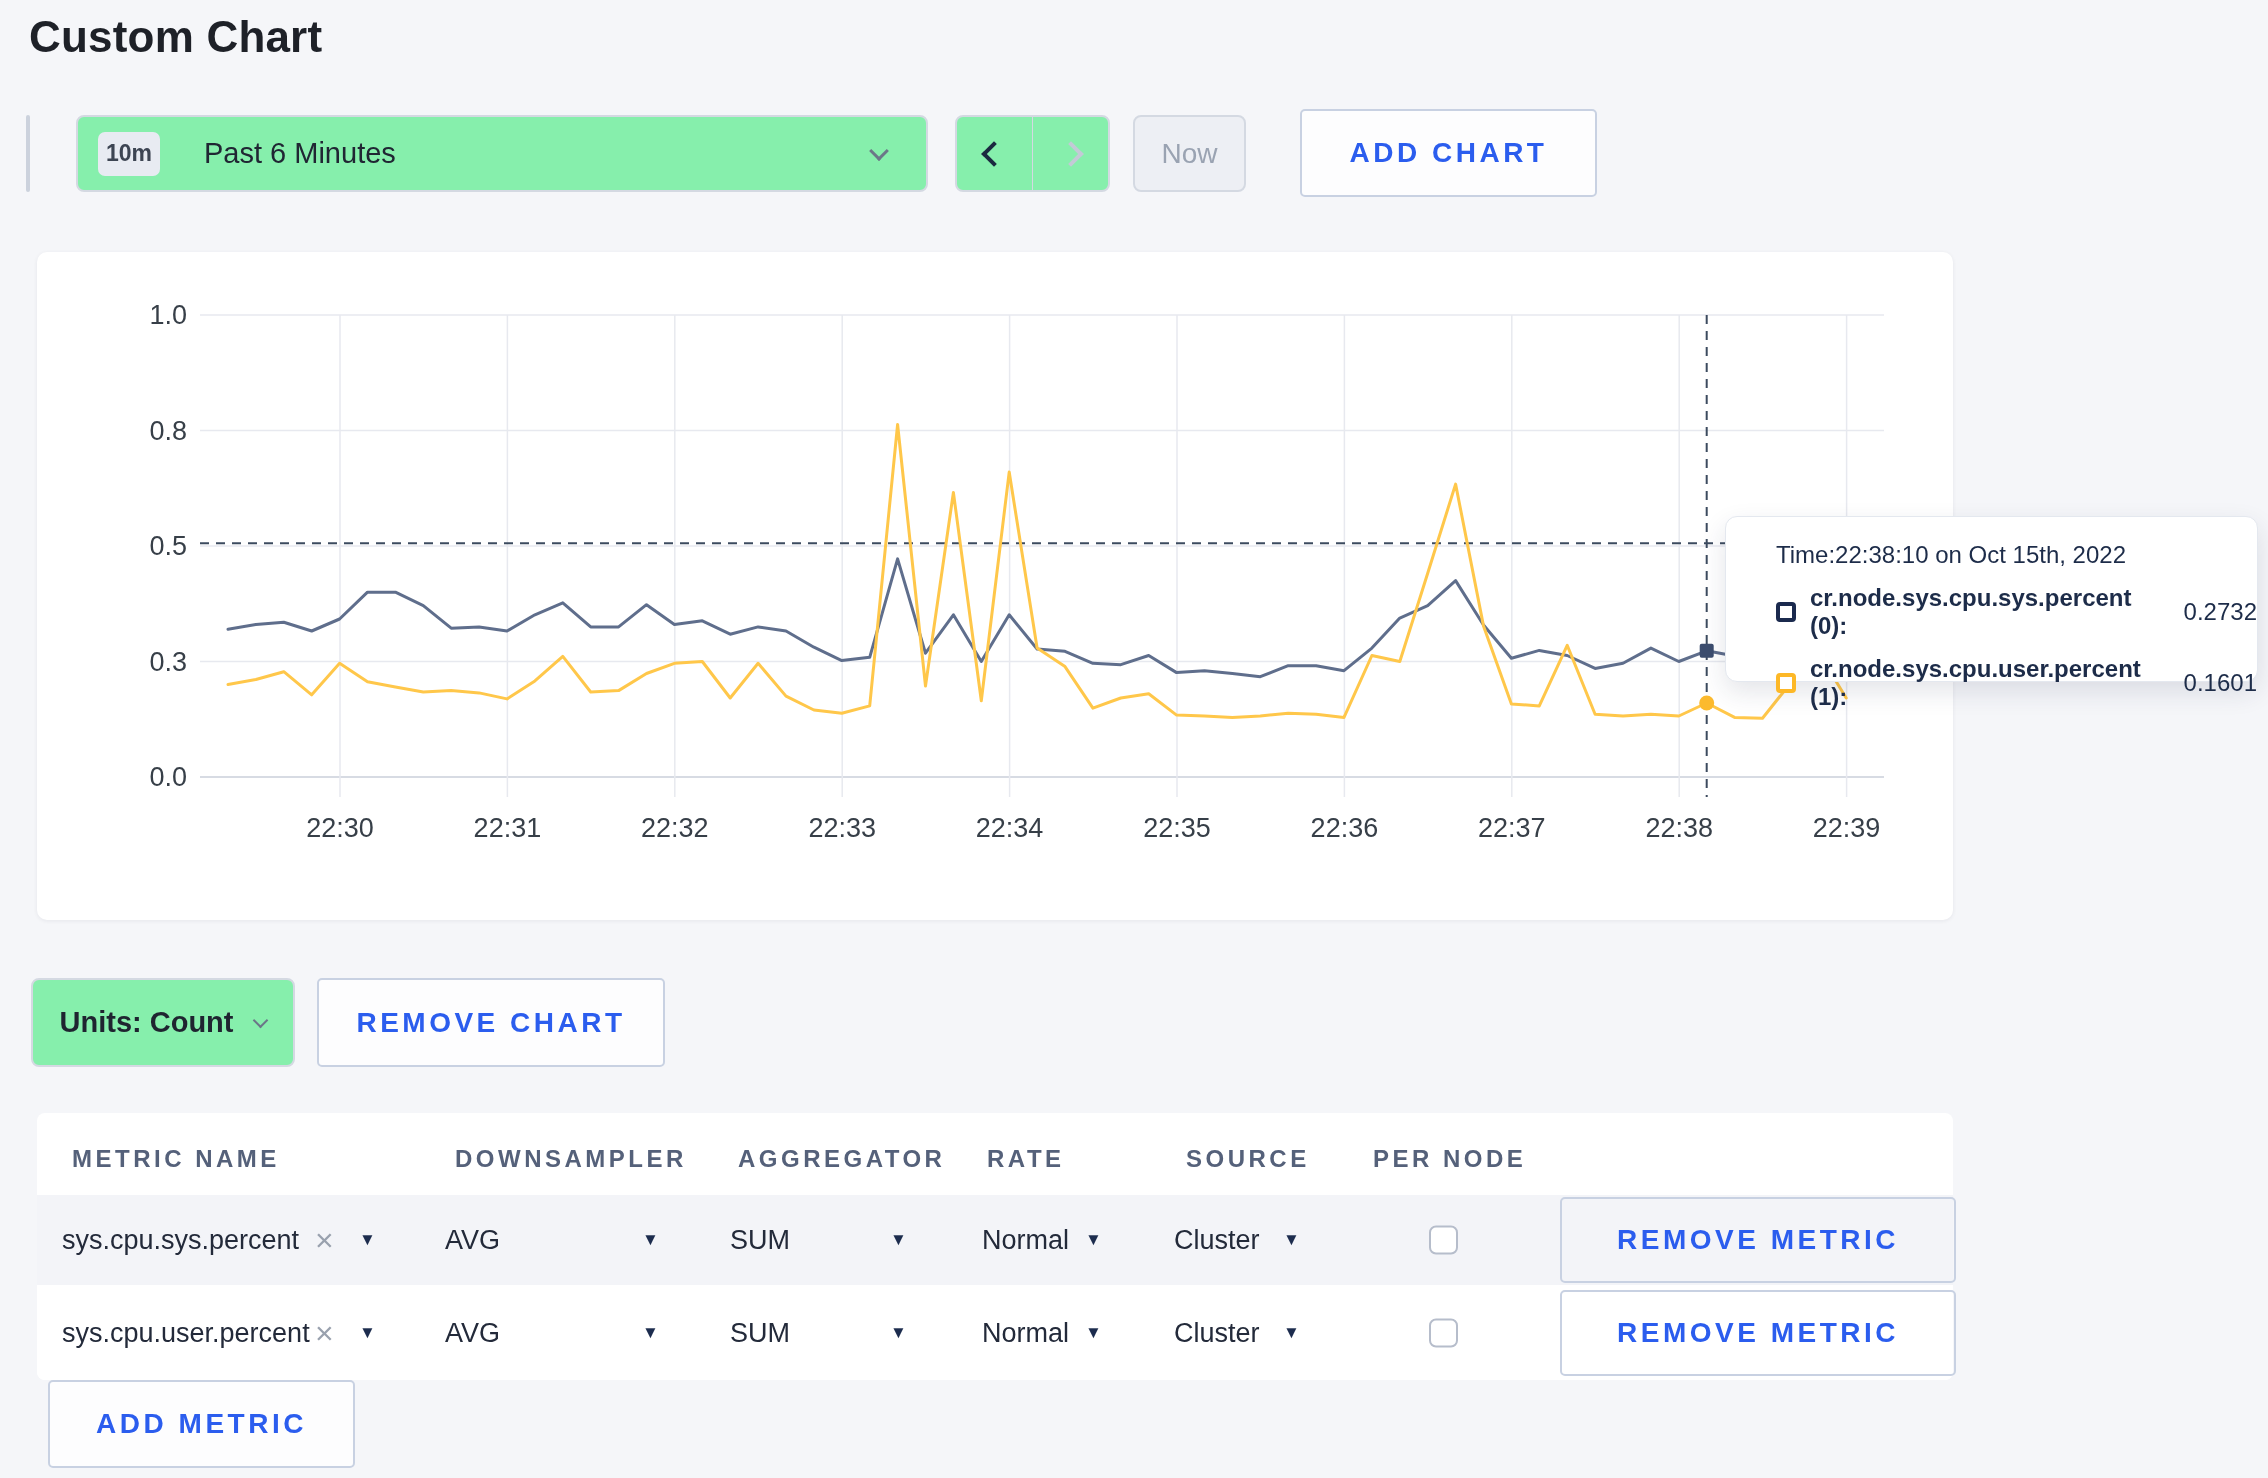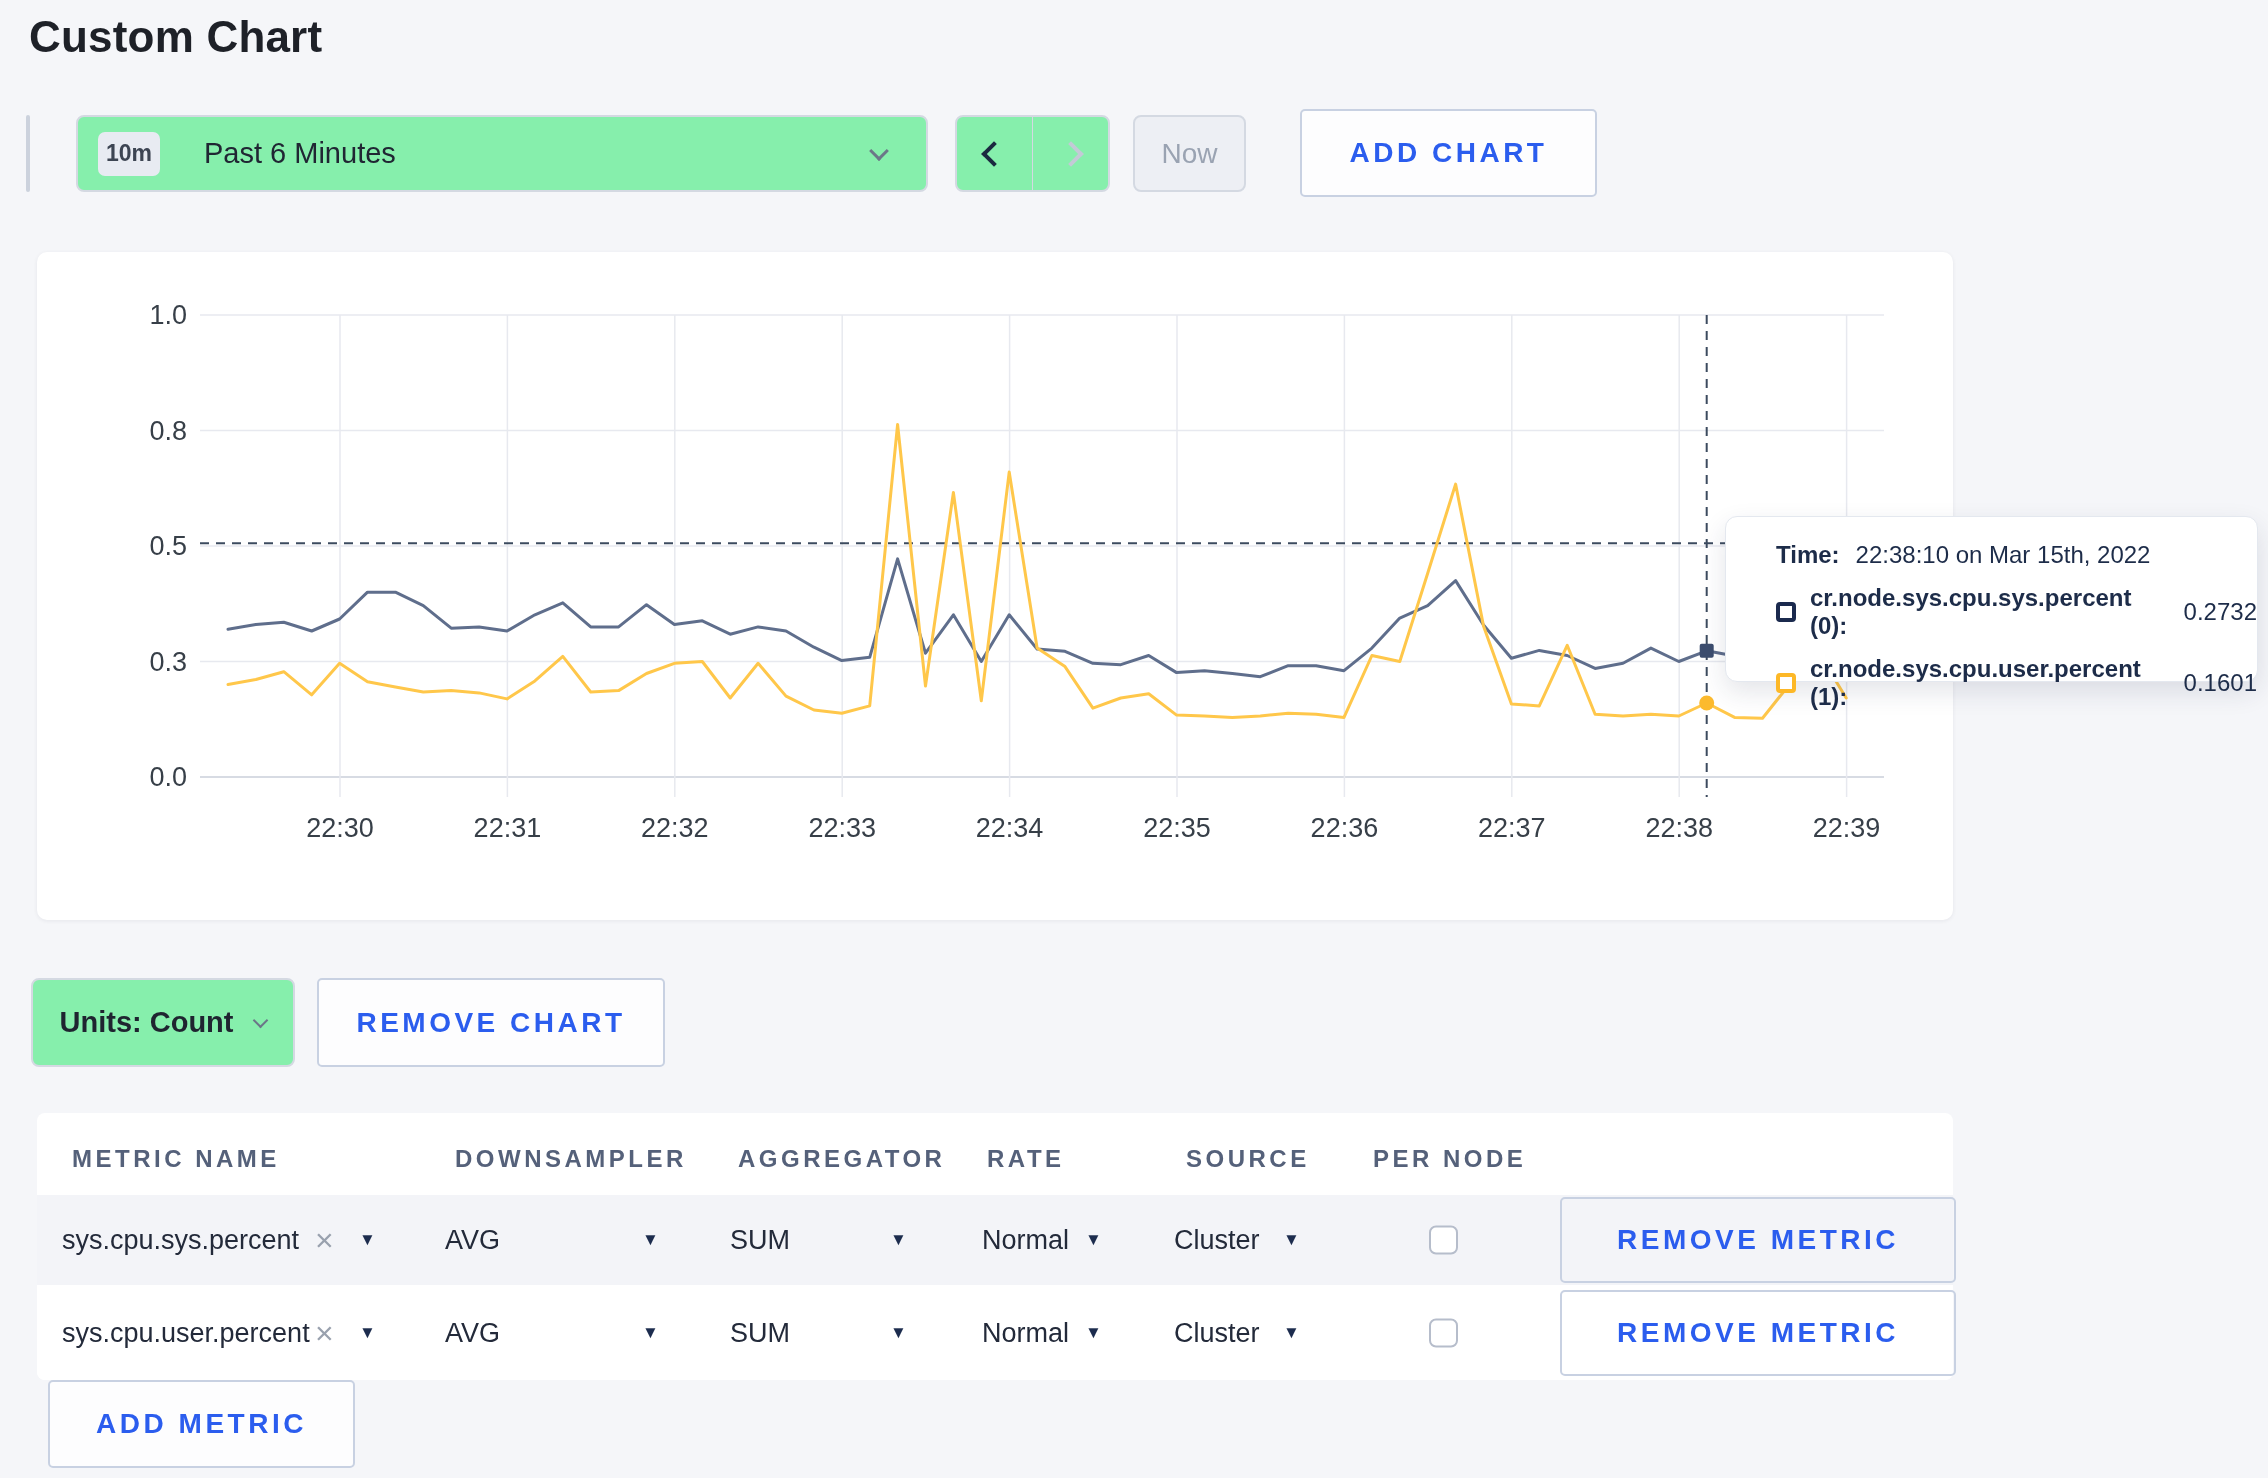--- a/index.html
+++ b/index.html
@@ -73,21 +73,21 @@
 
   
   #chart-tooltip {
     left:1725px; top:516px; width:533px; height:166px;
     background:#fff; border:1px solid #e4e8ef; border-radius:12px;
     box-shadow:0 10px 26px rgba(30,40,70,.12);
     padding:24px 0 0 50px; z-index:6;
     display:flex; flex-direction:column; gap:15px;
   }
   .tt-row { display:flex; align-items:center; font-size:24px; color:#1d2c49; }
-  .tt-label { font-weight:700; margin-right:16px; }
+  .tt-label { font-weight:400; margin-right:0; }
   .tt-name { font-weight:700; }
   .tt-value { margin-left:18px; }
   .swatch {
     width:20px; height:20px; border:4px solid #1b2a4e; border-radius:4px;
     margin-right:14px; background:#fff; flex:0 0 auto;
   }
 
   
   #units-btn {
     left:31px; top:978px; width:264px; height:89px;
@@ -206,21 +206,21 @@
       <polyline points="191,377.2 218.9,372.5 246.8,370.2 274.7,379.0 302.6,367.0 330.5,340.2 358.4,340.2 386.29999999999995,353.6 414.2,376.2 442.1,374.9 470,379.0 497.9,362.8 525.8,350.8 553.7,374.9 581.5999999999999,374.9 609.5,352.7 637.4,372.5 665.3,368.8 693.2,382.2 721.1,374.9 749,379.0 776.9,395.2 804.8,408.6 832.6999999999999,405.3 860.5999999999999,306.9 888.5,401.2 916.4,362.8 944.3,409.5 972.1999999999999,362.8 1000.0999999999999,397.0 1028,399.3 1055.9,411.3 1083.8,412.7 1111.6999999999998,403.5 1139.6,420.6 1167.5,418.7 1195.4,421.5 1223.3,424.7 1251.2,413.7 1279.1,413.7 1307,418.7 1334.8999999999999,396.1 1362.8,366.1 1390.7,353.6 1418.6,328.6 1446.5,373.0 1474.3999999999999,406.3 1502.3,398.4 1530.1999999999998,403.5 1558.1,416.4 1586,411.3 1613.8999999999999,396.1 1641.8,409.5 1669.6999999999998,398.8 1697.6,404.0 1725.5,407.2 1753.3999999999999,403.0 1781.3,399.3 1809.1999999999998,404.9" fill="none" stroke="#5f6e8c" stroke-width="3" stroke-linejoin="round" stroke-linecap="round"></polyline>
       <polyline points="191,432.6 218.9,427.5 246.8,419.7 274.7,442.8 302.6,411.3 330.5,429.8 358.4,434.9 386.29999999999995,440.0 414.2,438.6 442.1,440.9 470,446.9 497.9,428.9 525.8,404.4 553.7,440.0 581.5999999999999,438.6 609.5,421.5 637.4,411.3 665.3,409.5 693.2,446.0 721.1,411.3 749,444.1 776.9,458.0 804.8,461.2 832.6999999999999,453.9 860.5999999999999,172.5 888.5,434.0 916.4,240.4 944.3,448.8 972.1999999999999,220.1 1000.0999999999999,396.1 1028,414.6 1055.9,456.2 1083.8,446.0 1111.6999999999998,441.8 1139.6,463.1 1167.5,464.0 1195.4,465.4 1223.3,464.0 1251.2,461.2 1279.1,462.2 1307,465.4 1334.8999999999999,403.5 1362.8,409.5 1390.7,321.3 1418.6,232.1 1446.5,373.9 1474.3999999999999,452.0 1502.3,453.9 1530.1999999999998,393.3 1558.1,462.2 1586,464.0 1613.8999999999999,462.2 1641.8,464.0 1669.6999999999998,451.0 1697.6,465.4 1725.5,466.3 1753.3999999999999,431.2 1781.3,400.3 1809.1999999999998,446.0" fill="none" stroke="#ffc74a" stroke-width="3" stroke-linejoin="round" stroke-linecap="round"></polyline>
       <rect x="1662.6999999999998" y="391.7816" width="14" height="14" fill="#3c4d6e" rx="2"></rect>
       <circle cx="1669.6999999999998" cy="451.0338" r="7.5" fill="#fcba2d"></circle>
     </svg>
 </div>
 
 <div class="abs" id="chart-tooltip">
   <div class="tt-row">
     <span class="tt-label">Time:</span>
-    <span>22:38:10 on Mar 15th, 2022</span>
+    <span>22:38:10 on Oct 15th, 2022</span>
   </div>
   <div class="tt-row">
     <span class="swatch" style="border-color: rgb(27, 42, 78);"></span>
     <span class="tt-name">cr.node.sys.cpu.sys.percent (0):</span>
     <span class="tt-value">0.2732</span>
   </div>
   <div class="tt-row">
     <span class="swatch" style="border-color: rgb(253, 184, 39);"></span>
     <span class="tt-name">cr.node.sys.cpu.user.percent (1):</span>
     <span class="tt-value">0.1601</span>

